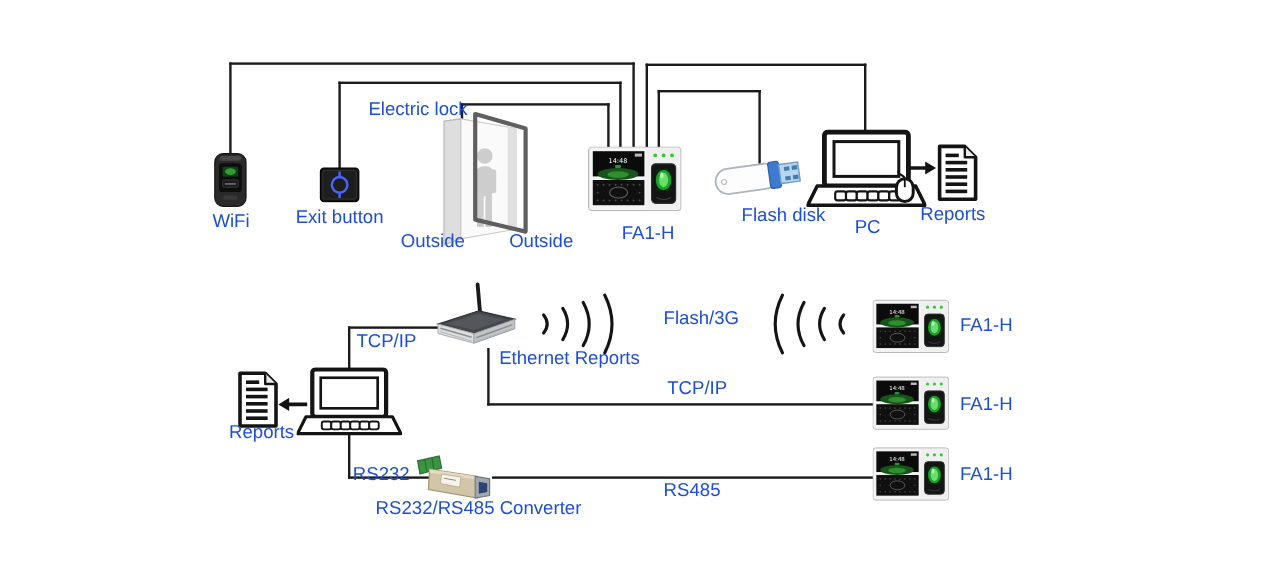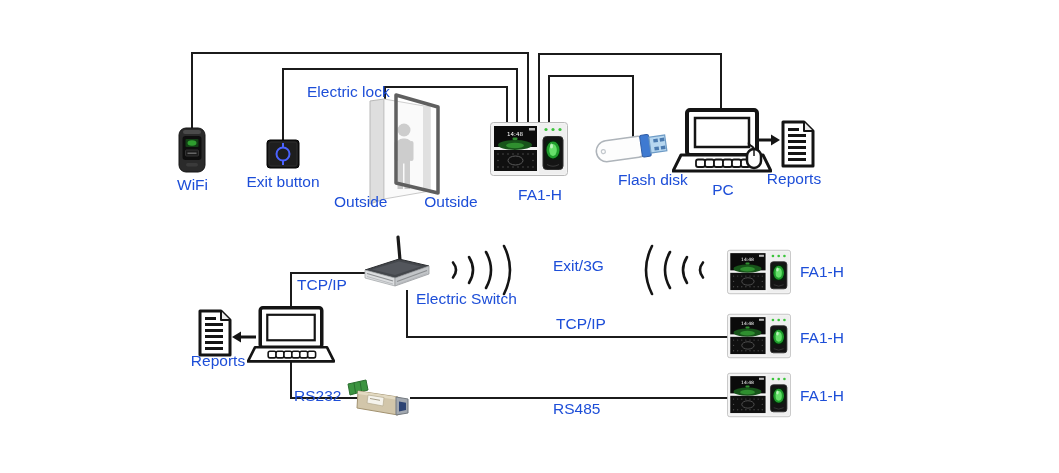--- a/index.html
+++ b/index.html
@@ -266,23 +266,24 @@
   <div class="lbl ctr" style="left:170px;top:176px;width:45px">WiFi</div>
   <div class="lbl ctr" style="left:242px;top:173px;width:82px">Exit button</div>
   <div class="lbl ctr" style="left:334px;top:193px;width:48px">Outside</div>
   <div class="lbl ctr" style="left:423px;top:193px;width:56px">Outside</div>
   <div class="lbl ctr" style="left:511px;top:186px;width:58px">FA1-H</div>
   <div class="lbl ctr" style="left:618px;top:171px;width:66px">Flash disk</div>
   <div class="lbl ctr" style="left:703px;top:181px;width:40px">PC</div>
   <div class="lbl ctr" style="left:762px;top:170px;width:64px">Reports</div>
 
   <div class="lbl" style="left:297px;top:276px">TCP/IP</div>
-  <div class="lbl" style="left:416px;top:290px">Electric Switch</div>
-  <div class="lbl" style="left:553px;top:257px">Exit/3G</div>
+  <div class="lbl" style="left:416px;top:290px">Ethernet Reports</div>
+  <div class="lbl" style="left:553px;top:257px">Flash/3G</div>
   <div class="lbl" style="left:800px;top:263px">FA1-H</div>
   <div class="lbl" style="left:556px;top:315px">TCP/IP</div>
   <div class="lbl" style="left:800px;top:329px">FA1-H</div>
   <div class="lbl ctr" style="left:186px;top:352px;width:64px">Reports</div>
   <div class="lbl" style="left:294px;top:387px">RS232</div>
   <div class="lbl" style="left:553px;top:400px">RS485</div>
+  <div class="lbl" style="left:313px;top:415px">RS232/RS485 Converter</div>
   <div class="lbl" style="left:800px;top:387px">FA1-H</div>
 
 </div>
 
 </body></html>

